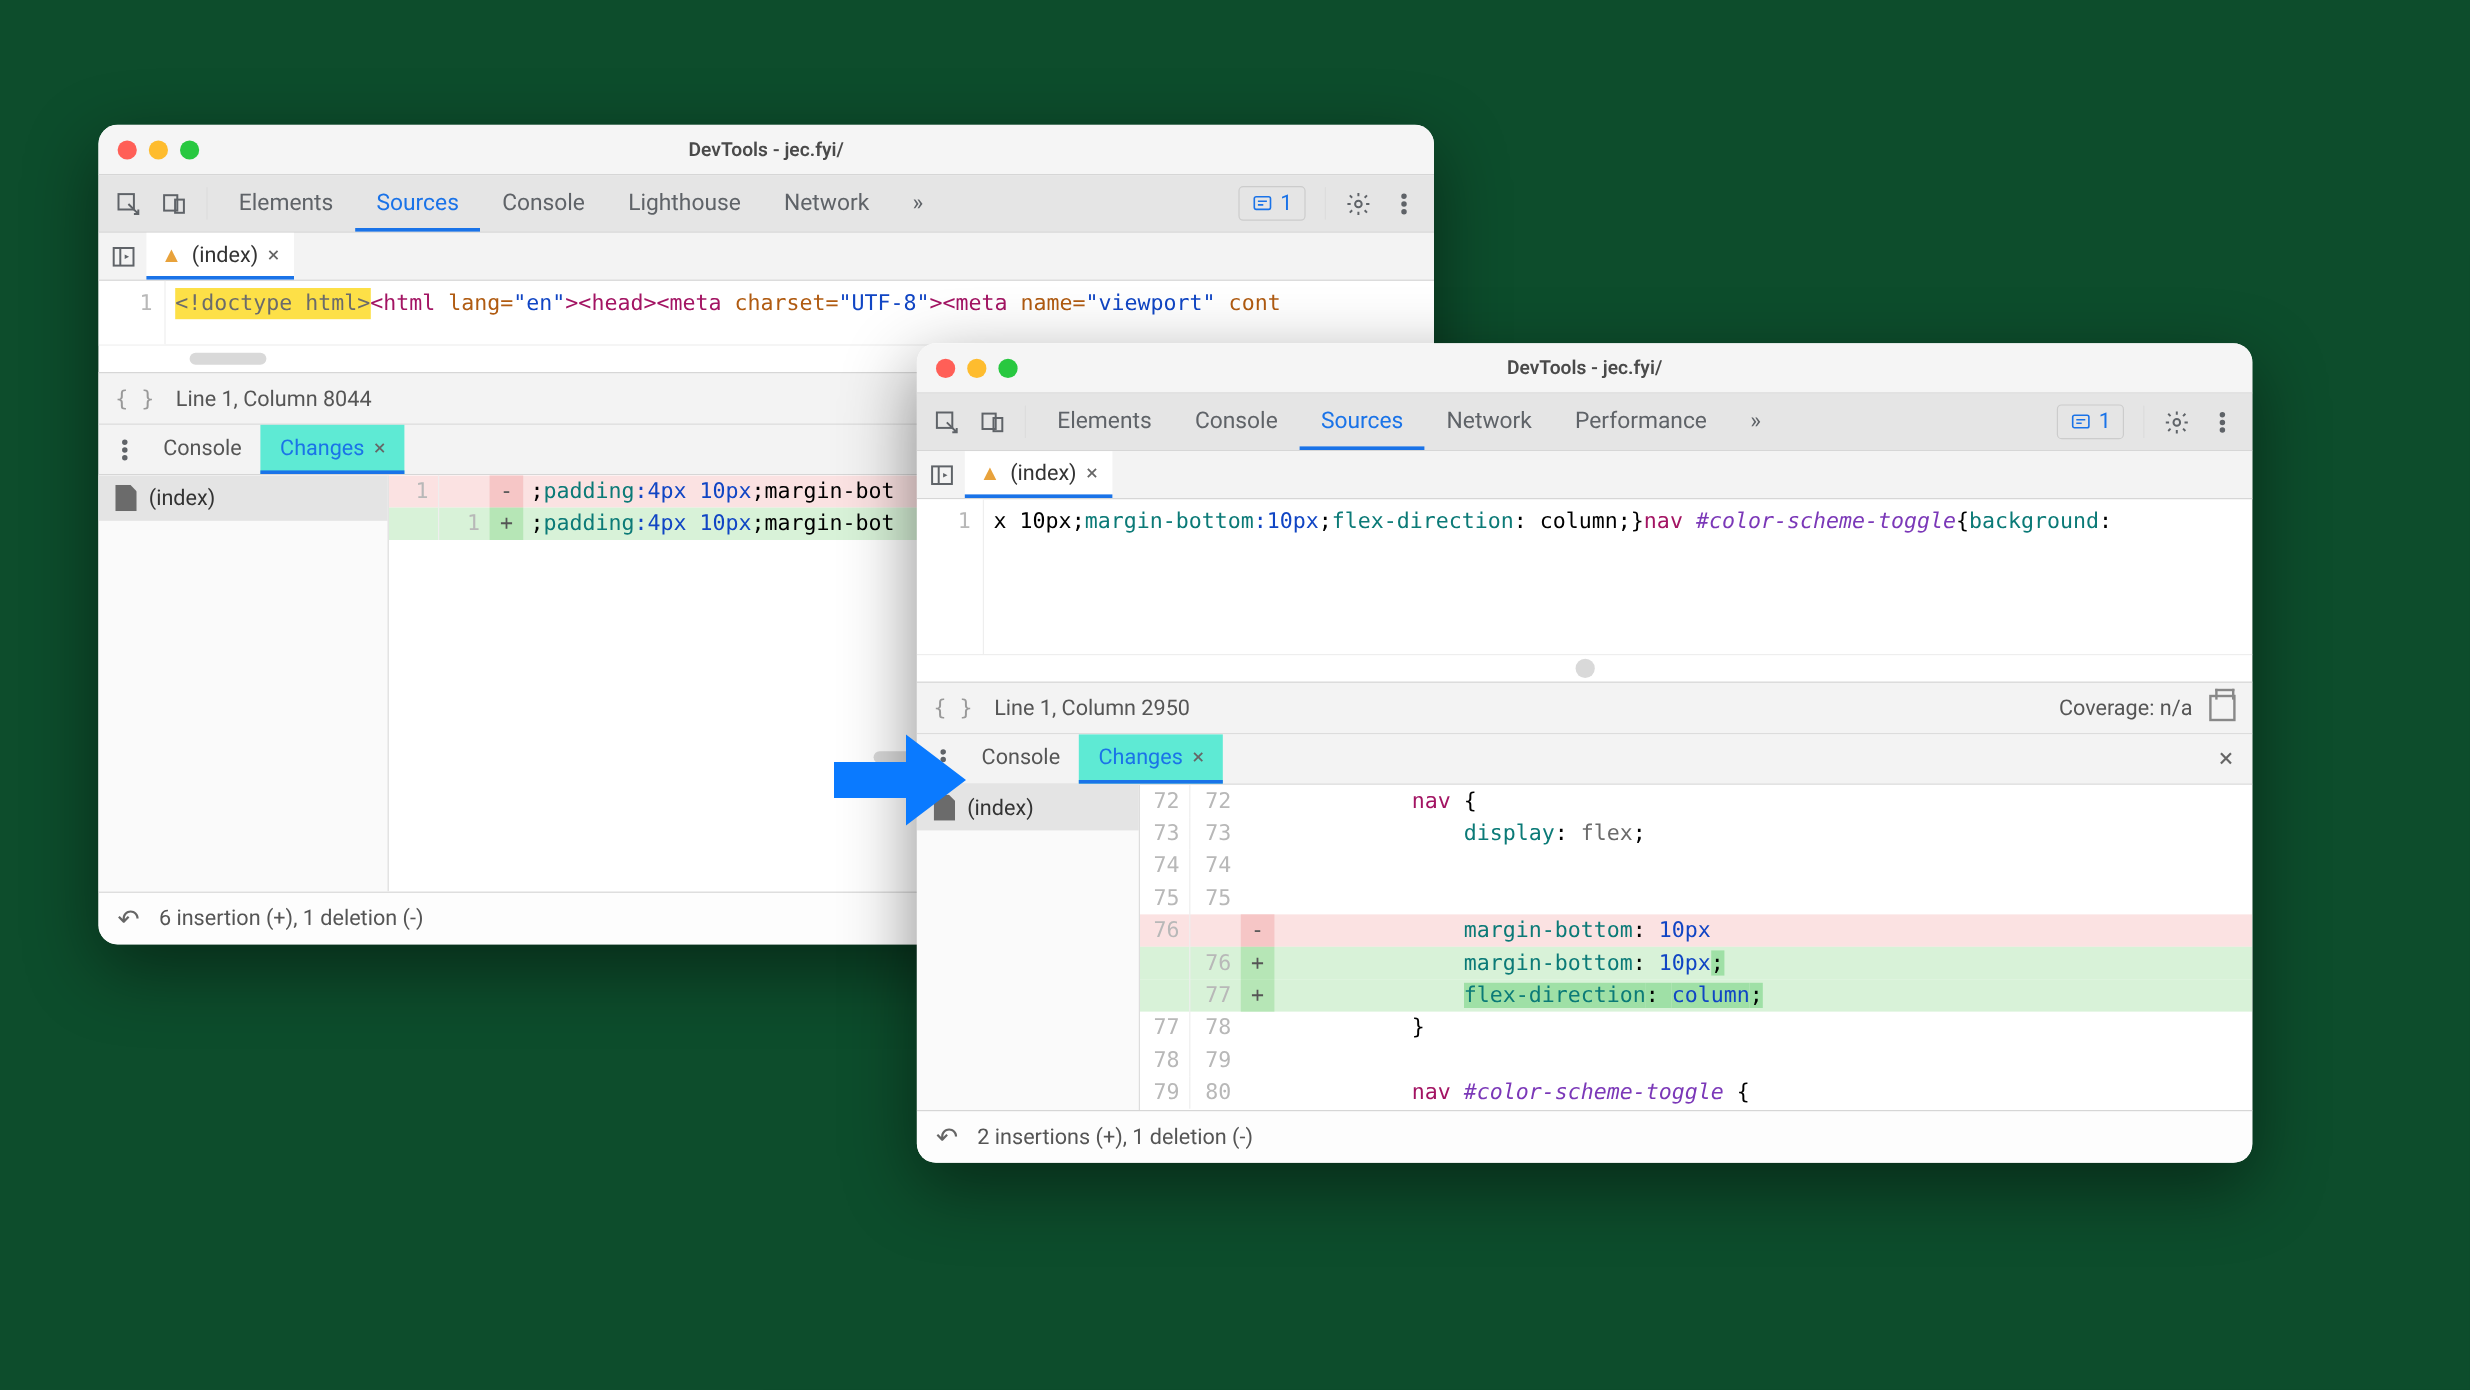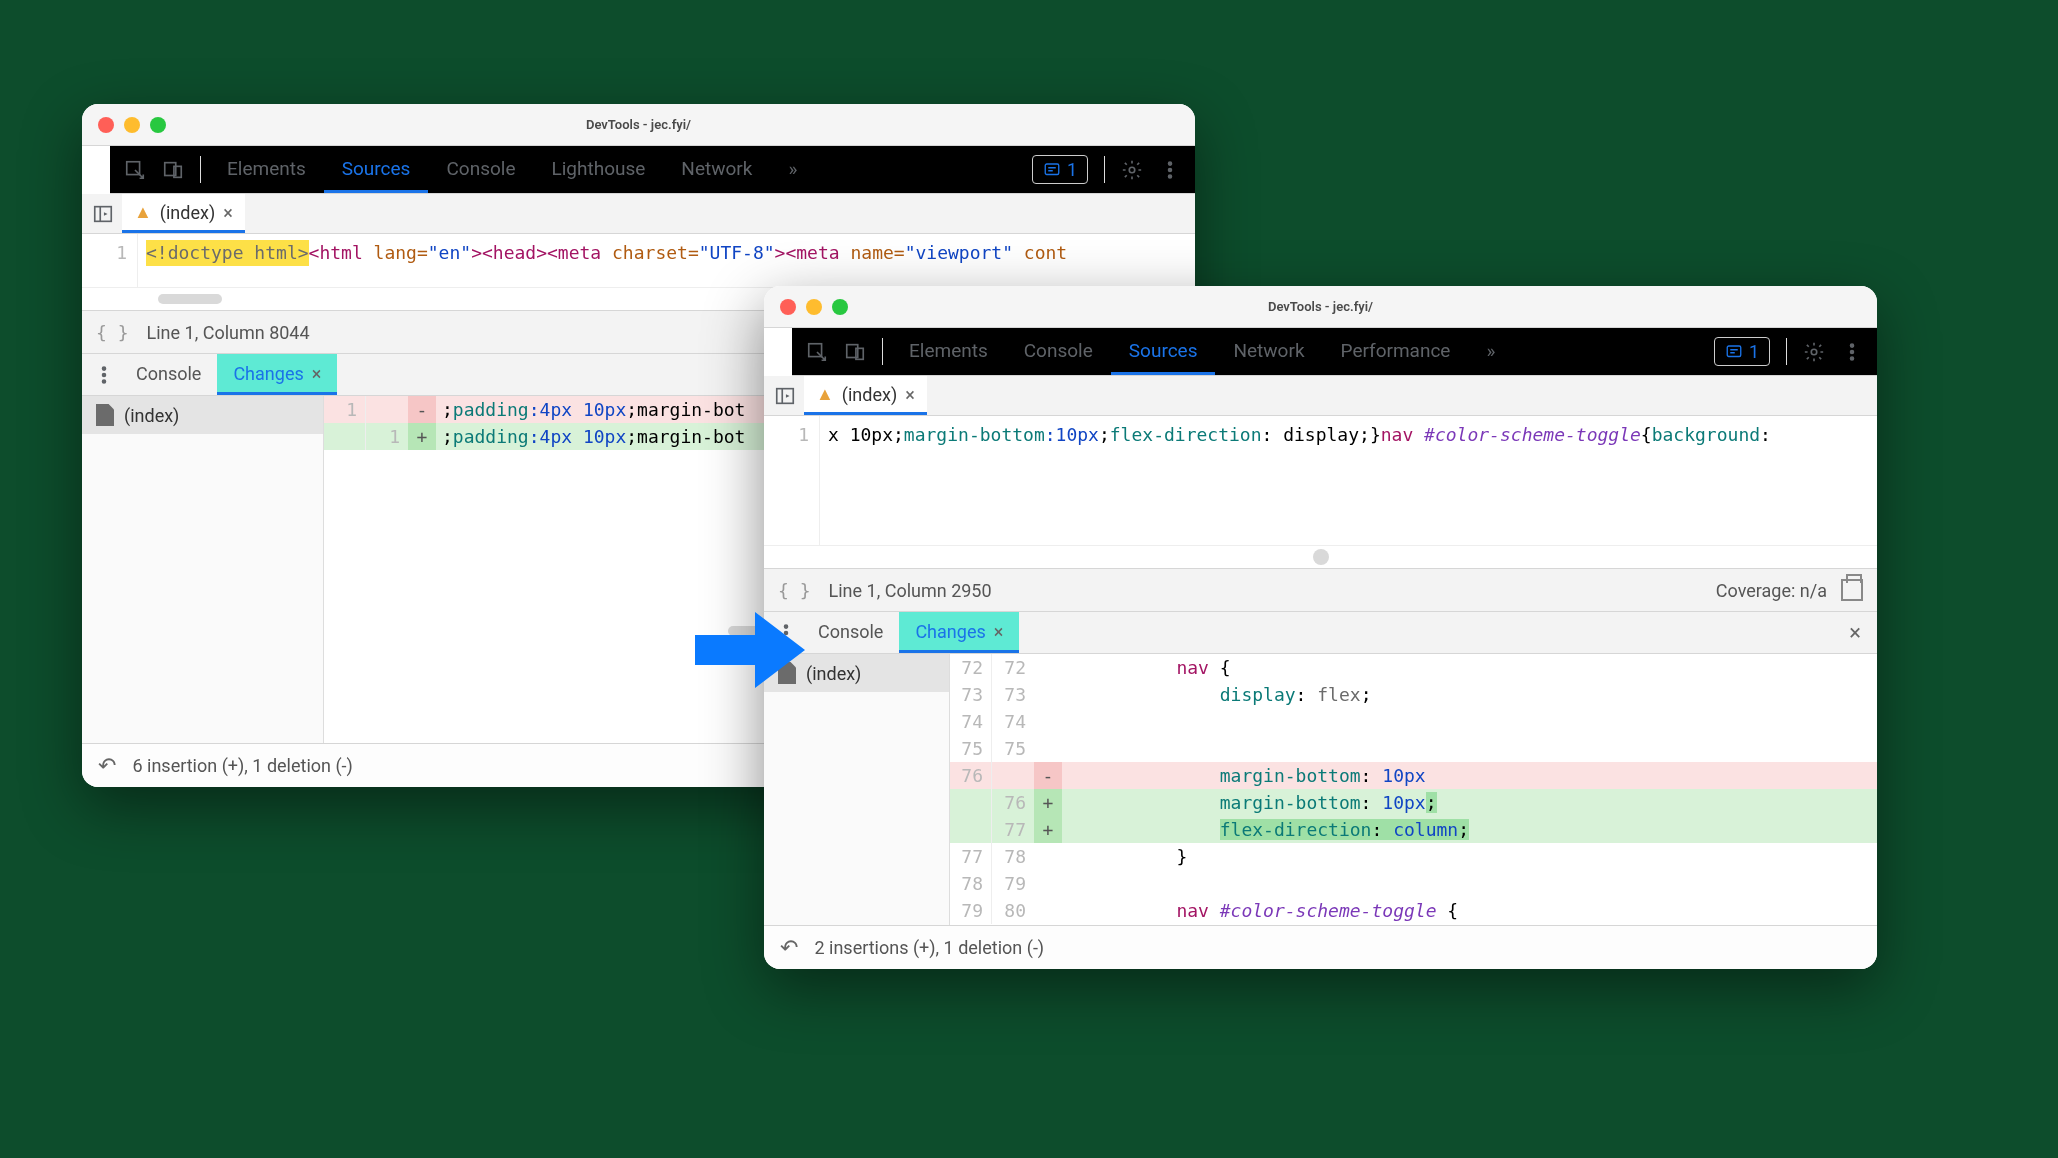--- a/index.html
+++ b/index.html
@@ -32,33 +32,32 @@
     align-items: center;
     position: relative;
   }
   .traffic-lights { display: flex; gap: 10px; margin-left: 16px; }
   .tl { width: 16px; height: 16px; border-radius: 50%; }
   .tl.red { background: #ff5f57; }
   .tl.yellow { background: #febc2e; }
   .tl.green { background: #28c840; }
   .titlebar-title {
     position: absolute; left: 0; right: 0; text-align: center;
-    font-size: 13px; font-weight: 600; color: #4a4a4a;
+    font-size: 16px; font-weight: 600; color: #4a4a4a;
     pointer-events: none;
   }
 
   
   .tabsbar {
     height: 48px;
     display: flex;
     align-items: stretch;
     border-bottom: 1px solid #d6d6d6;
-    background: #000000;
+    background: #e5e5e5;
     padding: 0 6px;
-    margin-left: 28px;
   }
   .tabsbar .icon-btn {
     width: 38px; display: flex; align-items: center; justify-content: center;
     color: #5f6368;
   }
   .tabsbar .divider { width: 1px; background: #ddd; margin: 10px 8px; }
   .tab {
     padding: 0 18px;
     display: flex; align-items: center;
     font-size: 19px;
@@ -389,21 +388,21 @@
     </div>
     <div class="filetab">
       <span class="warn-tri">▲</span>
       <span>(index)</span>
       <span class="close-x">×</span>
     </div>
   </div>
 
   <div class="code-area tall">
     <div class="gutter"><span>1</span></div>
-    <div class="code-body"><span>x 10px;</span><span class="t-teal">margin-bottom</span><span class="t-blue">:10px</span><span>;</span><span class="t-teal">flex-direction</span><span>: display</span><span>;}</span><span class="t-pink">nav </span><span class="t-purple">#color-scheme-toggle</span><span>{</span><span class="t-teal">background</span><span>:</span></div>
+    <div class="code-body"><span>x 10px;</span><span class="t-teal">margin-bottom</span><span class="t-blue">:10px</span><span>;</span><span class="t-teal">flex-direction</span><span>: column</span><span>;}</span><span class="t-pink">nav </span><span class="t-purple">#color-scheme-toggle</span><span>{</span><span class="t-teal">background</span><span>:</span></div>
   </div>
   <div class="scroll-hint center">
       <div class="scroll-pill" style="width:16px;height:16px;border-radius:50%"></div>
     </div>
 
   <div class="statusline">
     <span class="braces">{ }</span>
     <span>Line 1, Column 2950</span>
     <div class="right">
       <span>Coverage: n/a</span>

